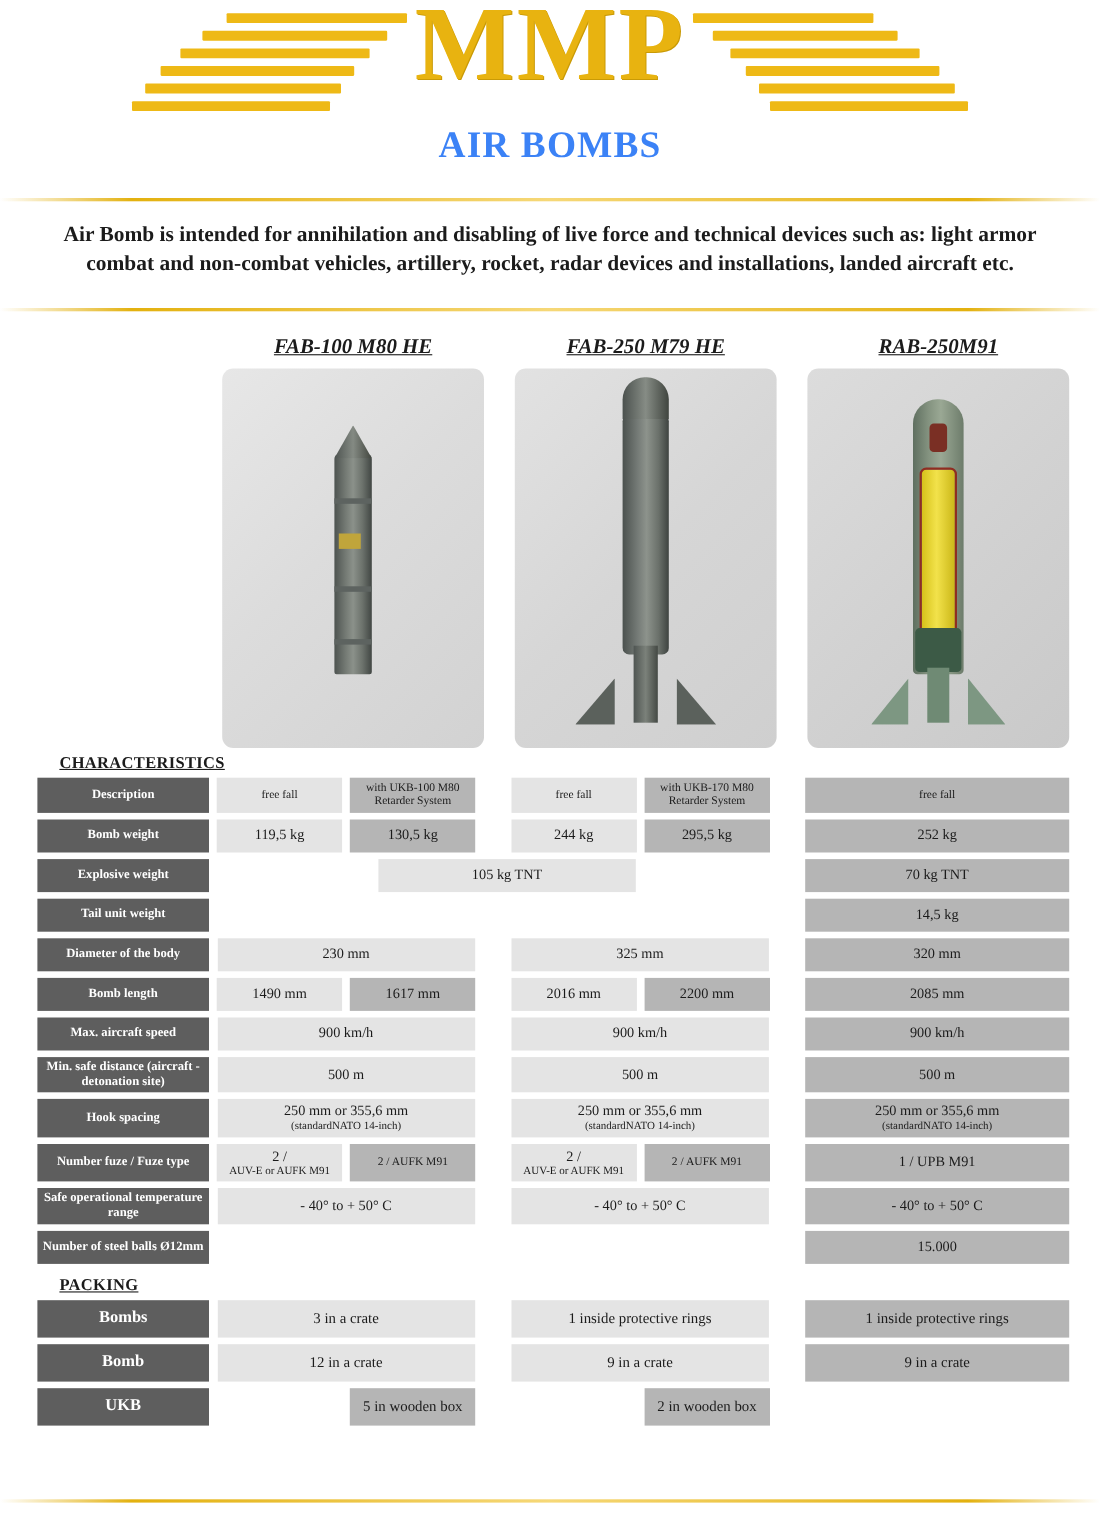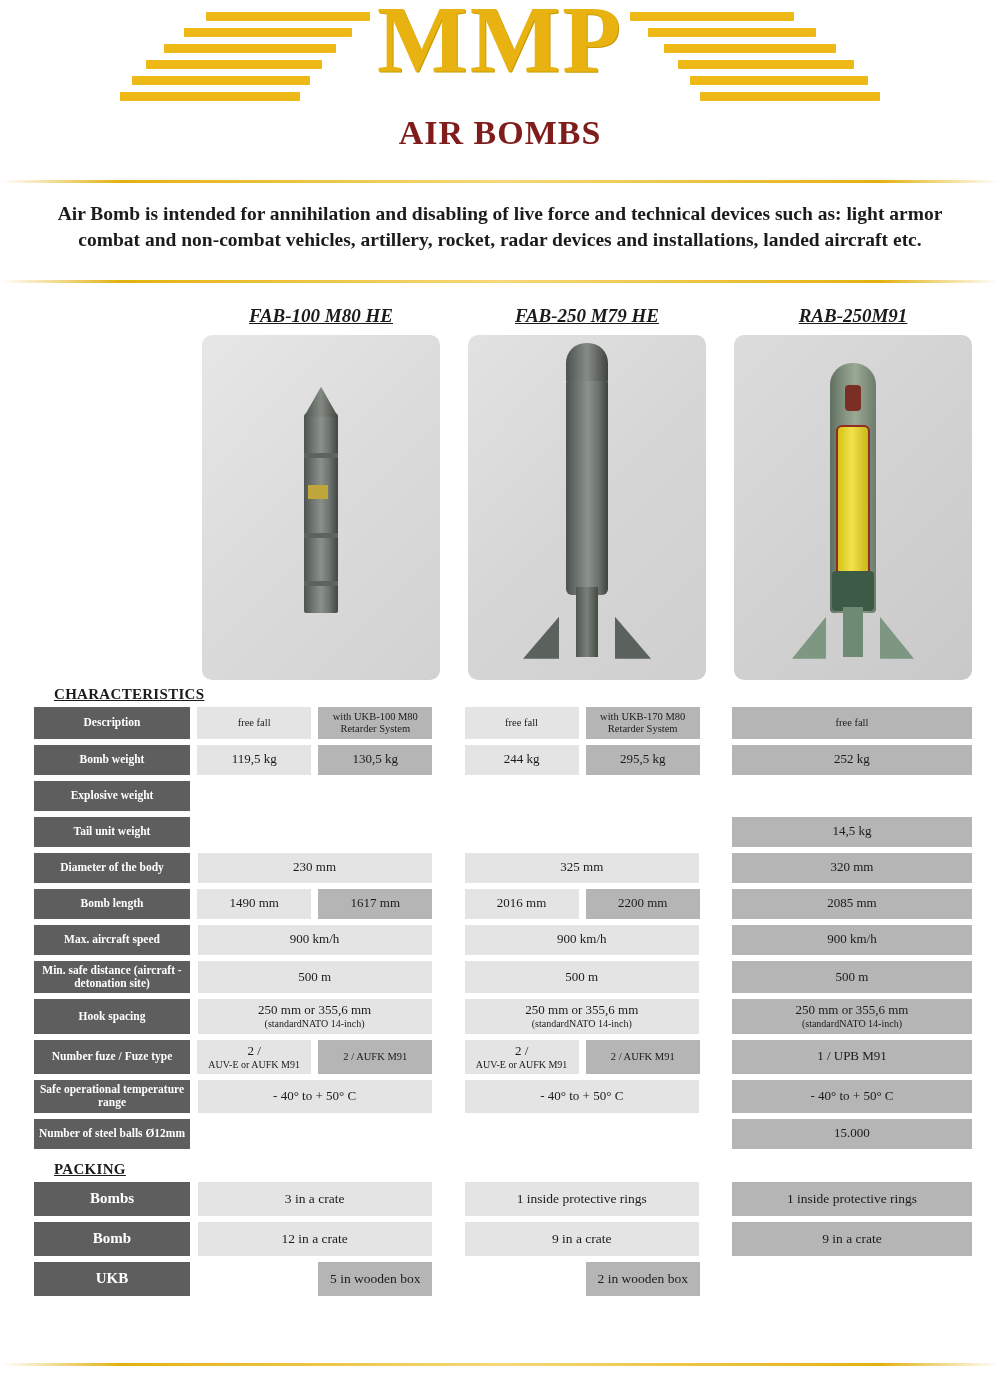--- a/index.html
+++ b/index.html
@@ -52,21 +52,21 @@
     height: 9px;
     background: #eeb916;
     border-radius: 1px;
   }
   .title-air {
     text-align: center;
     font-size: 34px;
     font-weight: bold;
     letter-spacing: 1px;
     margin-top: 4px;
-    color: #7f1d1d;
+    color: #3b82f6;
   }
   .gold-rule {
     height: 3px;
     margin: 10px 0 0 0;
     background: linear-gradient(to right, #ffffff 0%, #e3b10f 12%, #f6d878 50%, #e3b10f 88%, #ffffff 100%);
   }
   .intro {
     padding: 18px 40px 16px 40px;
     text-align: center;
     font-size: 19.5px;
@@ -384,21 +384,23 @@
     <div class="colgap"></div>
     <div class="cell c-light half">244 kg</div>
     <div class="cell c-dark half">295,5 kg</div>
     <div class="colgap"></div>
     <div class="cell c-dark wide">252 kg</div>
   </div>
 
   <div class="row">
     <div class="lbl">Explosive weight</div>
     <div class="colgap"></div>
-    <div class="colgap"></div>
+    <div class="cell c-light full">105 kg TNT</div>
+    <div class="colgap"></div>
+    <div class="cell c-dark wide">70 kg TNT</div>
   </div>
 
   <div class="row">
     <div class="lbl">Tail unit weight</div>
     <div class="cell c-empty full"></div>
     <div class="colgap"></div>
     <div class="cell c-empty full"></div>
     <div class="colgap"></div>
     <div class="cell c-dark wide">14,5 kg</div>
   </div>

